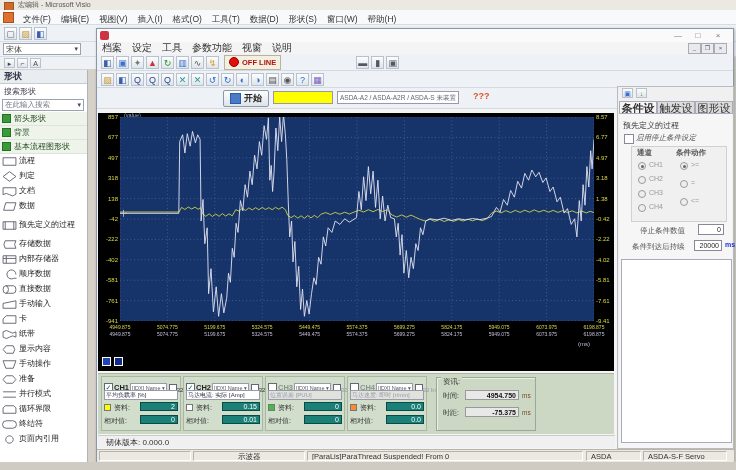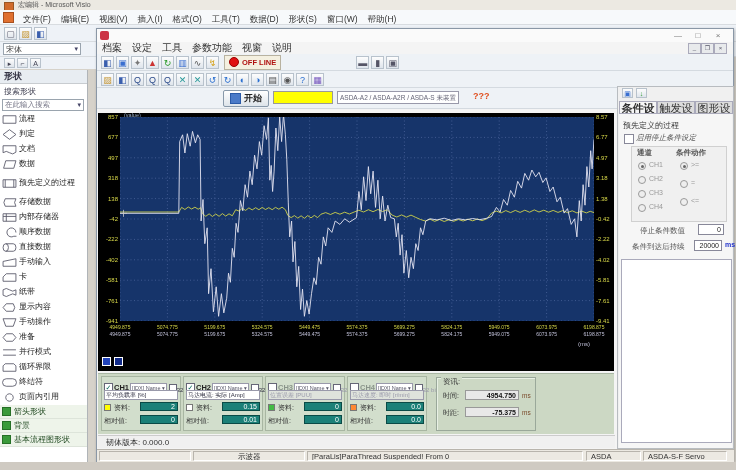--- a/index.html
+++ b/index.html
@@ -127,186 +127,186 @@
       </span>
   </div>
 
   <div class="abs shapes">
     <div class="shapes-hdr">形状</div>
     <div class="shapes-sub">搜索形状</div>
     <div class="combo" style="margin:1px 2px;width:82px;height:12px;">
       <span style="font-size:7.5px;color:#778;">在此输入搜索</span>
       <span class="car">▾</span>
     </div>
-    <div id="shape-list">
-        <div class="shape-item">
-          <div class="ic">
-            <svg width="15" height="11" viewBox="0 0 14 10">
-              <path d="M1,1.5 h12 v7 h-12 z" fill="#fff" stroke="#556" stroke-width="0.8" fill-rule="evenodd"></path>
-            </svg>
-          </div>
-          <div class="lb">流程</div>
-        </div>
-        <div class="shape-item">
-          <div class="ic">
-            <svg width="15" height="11" viewBox="0 0 14 10">
-              <path d="M7,0.5 L13,5 L7,9.5 L1,5 z" fill="#fff" stroke="#556" stroke-width="0.8" fill-rule="evenodd"></path>
-            </svg>
-          </div>
-          <div class="lb">判定</div>
-        </div>
-        <div class="shape-item">
-          <div class="ic">
-            <svg width="15" height="11" viewBox="0 0 14 10">
-              <path d="M1,1.5 h12 v6 q-3,3 -6,0.5 q-3,-2.5 -6,0 z" fill="#fff" stroke="#556" stroke-width="0.8" fill-rule="evenodd"></path>
-            </svg>
-          </div>
-          <div class="lb">文档</div>
-        </div>
-        <div class="shape-item">
-          <div class="ic">
-            <svg width="15" height="11" viewBox="0 0 14 10">
-              <path d="M3.5,1.5 h9.5 l-2,7 H1.5 z" fill="#fff" stroke="#556" stroke-width="0.8" fill-rule="evenodd"></path>
-            </svg>
-          </div>
-          <div class="lb">数据</div>
-        </div>
-        <div class="shape-item tall">
-          <div class="ic">
-            <svg width="15" height="11" viewBox="0 0 14 10">
-              <path d="M1,1.5 h12 v7 h-12 z M3,1.5 v7 M11,1.5 v7" fill="#fff" stroke="#556" stroke-width="0.8" fill-rule="evenodd"></path>
-            </svg>
-          </div>
-          <div class="lb">预先定义的过程</div>
-        </div>
-        <div class="shape-item">
-          <div class="ic">
-            <svg width="15" height="11" viewBox="0 0 14 10">
-              <path d="M13,1.5 h-10 q-2.5,3.5 0,7 h10 q-2.5,-3.5 0,-7" fill="#fff" stroke="#556" stroke-width="0.8" fill-rule="evenodd"></path>
-            </svg>
-          </div>
-          <div class="lb">存储数据</div>
-        </div>
-        <div class="shape-item">
-          <div class="ic">
-            <svg width="15" height="11" viewBox="0 0 14 10">
-              <path d="M1,1.5 h12 v7 h-12 z M4,1.5 v7 M1,4 h12" fill="#fff" stroke="#556" stroke-width="0.8" fill-rule="evenodd"></path>
-            </svg>
-          </div>
-          <div class="lb">内部存储器</div>
-        </div>
-        <div class="shape-item">
-          <div class="ic">
-            <svg width="15" height="11" viewBox="0 0 14 10">
-              <path d="M11,8.5 a4.2,4.2 0 1 1 2,-3.5 M11,8.5 h2.5" fill="#fff" stroke="#556" stroke-width="0.8" fill-rule="evenodd"></path>
-            </svg>
-          </div>
-          <div class="lb">顺序数据</div>
-        </div>
-        <div class="shape-item">
-          <div class="ic">
-            <svg width="15" height="11" viewBox="0 0 14 10">
-              <path d="M3.5,1.5 h7 a2.5,3.5 0 0 1 0,7 h-7 a2.5,3.5 0 0 1 0,-7 a2.5,3.5 0 0 1 0,7" fill="#fff" stroke="#556" stroke-width="0.8" fill-rule="evenodd"></path>
-            </svg>
-          </div>
-          <div class="lb">直接数据</div>
-        </div>
-        <div class="shape-item">
-          <div class="ic">
-            <svg width="15" height="11" viewBox="0 0 14 10">
-              <path d="M1,4 L13,1.5 V8.5 H1 z" fill="#fff" stroke="#556" stroke-width="0.8" fill-rule="evenodd"></path>
-            </svg>
-          </div>
-          <div class="lb">手动输入</div>
-        </div>
-        <div class="shape-item">
-          <div class="ic">
-            <svg width="15" height="11" viewBox="0 0 14 10">
-              <path d="M4,1.5 H13 V8.5 H1 V4.5 z" fill="#fff" stroke="#556" stroke-width="0.8" fill-rule="evenodd"></path>
-            </svg>
-          </div>
-          <div class="lb">卡</div>
-        </div>
-        <div class="shape-item">
-          <div class="ic">
-            <svg width="15" height="11" viewBox="0 0 14 10">
-              <path d="M1,2.5 q3,-2.5 6,0 q3,2.5 6,0 v5 q-3,-2.5 -6,0 q-3,2.5 -6,0 z" fill="#fff" stroke="#556" stroke-width="0.8" fill-rule="evenodd"></path>
-            </svg>
-          </div>
-          <div class="lb">纸带</div>
-        </div>
-        <div class="shape-item">
-          <div class="ic">
-            <svg width="15" height="11" viewBox="0 0 14 10">
-              <path d="M1,5 L4,1.5 h6.5 q2.8,3.5 0,7 H4 z" fill="#fff" stroke="#556" stroke-width="0.8" fill-rule="evenodd"></path>
-            </svg>
-          </div>
-          <div class="lb">显示内容</div>
-        </div>
-        <div class="shape-item">
-          <div class="ic">
-            <svg width="15" height="11" viewBox="0 0 14 10">
-              <path d="M1,1.5 h12 l-2.5,7 h-7 z" fill="#fff" stroke="#556" stroke-width="0.8" fill-rule="evenodd"></path>
-            </svg>
-          </div>
-          <div class="lb">手动操作</div>
-        </div>
-        <div class="shape-item">
-          <div class="ic">
-            <svg width="15" height="11" viewBox="0 0 14 10">
-              <path d="M4,1.5 h6 l3,3.5 -3,3.5 h-6 L1,5 z" fill="#fff" stroke="#556" stroke-width="0.8" fill-rule="evenodd"></path>
-            </svg>
-          </div>
-          <div class="lb">准备</div>
-        </div>
-        <div class="shape-item">
-          <div class="ic">
-            <svg width="15" height="11" viewBox="0 0 14 10">
-              <path d="M1,2.5 h12 M1,7.5 h12" fill="#fff" stroke="#556" stroke-width="0.8" fill-rule="evenodd"></path>
-            </svg>
-          </div>
-          <div class="lb">并行模式</div>
-        </div>
-        <div class="shape-item">
-          <div class="ic">
-            <svg width="15" height="11" viewBox="0 0 14 10">
-              <path d="M3,1.5 h8 l2,2 v5 h-12 v-5 z" fill="#fff" stroke="#556" stroke-width="0.8" fill-rule="evenodd"></path>
-            </svg>
-          </div>
-          <div class="lb">循环界限</div>
-        </div>
-        <div class="shape-item">
-          <div class="ic">
-            <svg width="15" height="11" viewBox="0 0 14 10">
-              <path d="M4,1.5 h6 a3.5,3.5 0 0 1 0,7 h-6 a3.5,3.5 0 0 1 0,-7 z" fill="#fff" stroke="#556" stroke-width="0.8" fill-rule="evenodd"></path>
-            </svg>
-          </div>
-          <div class="lb">终结符</div>
-        </div>
-        <div class="shape-item">
-          <div class="ic">
-            <svg width="15" height="11" viewBox="0 0 14 10">
-              <path d="M7,1.5 a3.5,3.5 0 1 1 -0.01,0 z" fill="#fff" stroke="#556" stroke-width="0.8" fill-rule="evenodd"></path>
-            </svg>
-          </div>
-          <div class="lb">页面内引用</div>
-        </div>
-      </div>
     <div id="stencil-tabs">
         <div class="stencil-tab">
           <div class="sq"></div>
           <span>箭头形状</span>
         </div>
         <div class="stencil-tab">
           <div class="sq"></div>
           <span>背景</span>
         </div>
         <div class="stencil-tab">
           <div class="sq"></div>
           <span>基本流程图形状</span>
+        </div>
+      </div>
+    <div id="shape-list">
+        <div class="shape-item">
+          <div class="ic">
+            <svg width="15" height="11" viewBox="0 0 14 10">
+              <path d="M1,1.5 h12 v7 h-12 z" fill="#fff" stroke="#556" stroke-width="0.8" fill-rule="evenodd"></path>
+            </svg>
+          </div>
+          <div class="lb">流程</div>
+        </div>
+        <div class="shape-item">
+          <div class="ic">
+            <svg width="15" height="11" viewBox="0 0 14 10">
+              <path d="M7,0.5 L13,5 L7,9.5 L1,5 z" fill="#fff" stroke="#556" stroke-width="0.8" fill-rule="evenodd"></path>
+            </svg>
+          </div>
+          <div class="lb">判定</div>
+        </div>
+        <div class="shape-item">
+          <div class="ic">
+            <svg width="15" height="11" viewBox="0 0 14 10">
+              <path d="M1,1.5 h12 v6 q-3,3 -6,0.5 q-3,-2.5 -6,0 z" fill="#fff" stroke="#556" stroke-width="0.8" fill-rule="evenodd"></path>
+            </svg>
+          </div>
+          <div class="lb">文档</div>
+        </div>
+        <div class="shape-item">
+          <div class="ic">
+            <svg width="15" height="11" viewBox="0 0 14 10">
+              <path d="M3.5,1.5 h9.5 l-2,7 H1.5 z" fill="#fff" stroke="#556" stroke-width="0.8" fill-rule="evenodd"></path>
+            </svg>
+          </div>
+          <div class="lb">数据</div>
+        </div>
+        <div class="shape-item tall">
+          <div class="ic">
+            <svg width="15" height="11" viewBox="0 0 14 10">
+              <path d="M1,1.5 h12 v7 h-12 z M3,1.5 v7 M11,1.5 v7" fill="#fff" stroke="#556" stroke-width="0.8" fill-rule="evenodd"></path>
+            </svg>
+          </div>
+          <div class="lb">预先定义的过程</div>
+        </div>
+        <div class="shape-item">
+          <div class="ic">
+            <svg width="15" height="11" viewBox="0 0 14 10">
+              <path d="M13,1.5 h-10 q-2.5,3.5 0,7 h10 q-2.5,-3.5 0,-7" fill="#fff" stroke="#556" stroke-width="0.8" fill-rule="evenodd"></path>
+            </svg>
+          </div>
+          <div class="lb">存储数据</div>
+        </div>
+        <div class="shape-item">
+          <div class="ic">
+            <svg width="15" height="11" viewBox="0 0 14 10">
+              <path d="M1,1.5 h12 v7 h-12 z M4,1.5 v7 M1,4 h12" fill="#fff" stroke="#556" stroke-width="0.8" fill-rule="evenodd"></path>
+            </svg>
+          </div>
+          <div class="lb">内部存储器</div>
+        </div>
+        <div class="shape-item">
+          <div class="ic">
+            <svg width="15" height="11" viewBox="0 0 14 10">
+              <path d="M11,8.5 a4.2,4.2 0 1 1 2,-3.5 M11,8.5 h2.5" fill="#fff" stroke="#556" stroke-width="0.8" fill-rule="evenodd"></path>
+            </svg>
+          </div>
+          <div class="lb">顺序数据</div>
+        </div>
+        <div class="shape-item">
+          <div class="ic">
+            <svg width="15" height="11" viewBox="0 0 14 10">
+              <path d="M3.5,1.5 h7 a2.5,3.5 0 0 1 0,7 h-7 a2.5,3.5 0 0 1 0,-7 a2.5,3.5 0 0 1 0,7" fill="#fff" stroke="#556" stroke-width="0.8" fill-rule="evenodd"></path>
+            </svg>
+          </div>
+          <div class="lb">直接数据</div>
+        </div>
+        <div class="shape-item">
+          <div class="ic">
+            <svg width="15" height="11" viewBox="0 0 14 10">
+              <path d="M1,4 L13,1.5 V8.5 H1 z" fill="#fff" stroke="#556" stroke-width="0.8" fill-rule="evenodd"></path>
+            </svg>
+          </div>
+          <div class="lb">手动输入</div>
+        </div>
+        <div class="shape-item">
+          <div class="ic">
+            <svg width="15" height="11" viewBox="0 0 14 10">
+              <path d="M4,1.5 H13 V8.5 H1 V4.5 z" fill="#fff" stroke="#556" stroke-width="0.8" fill-rule="evenodd"></path>
+            </svg>
+          </div>
+          <div class="lb">卡</div>
+        </div>
+        <div class="shape-item">
+          <div class="ic">
+            <svg width="15" height="11" viewBox="0 0 14 10">
+              <path d="M1,2.5 q3,-2.5 6,0 q3,2.5 6,0 v5 q-3,-2.5 -6,0 q-3,2.5 -6,0 z" fill="#fff" stroke="#556" stroke-width="0.8" fill-rule="evenodd"></path>
+            </svg>
+          </div>
+          <div class="lb">纸带</div>
+        </div>
+        <div class="shape-item">
+          <div class="ic">
+            <svg width="15" height="11" viewBox="0 0 14 10">
+              <path d="M1,5 L4,1.5 h6.5 q2.8,3.5 0,7 H4 z" fill="#fff" stroke="#556" stroke-width="0.8" fill-rule="evenodd"></path>
+            </svg>
+          </div>
+          <div class="lb">显示内容</div>
+        </div>
+        <div class="shape-item">
+          <div class="ic">
+            <svg width="15" height="11" viewBox="0 0 14 10">
+              <path d="M1,1.5 h12 l-2.5,7 h-7 z" fill="#fff" stroke="#556" stroke-width="0.8" fill-rule="evenodd"></path>
+            </svg>
+          </div>
+          <div class="lb">手动操作</div>
+        </div>
+        <div class="shape-item">
+          <div class="ic">
+            <svg width="15" height="11" viewBox="0 0 14 10">
+              <path d="M4,1.5 h6 l3,3.5 -3,3.5 h-6 L1,5 z" fill="#fff" stroke="#556" stroke-width="0.8" fill-rule="evenodd"></path>
+            </svg>
+          </div>
+          <div class="lb">准备</div>
+        </div>
+        <div class="shape-item">
+          <div class="ic">
+            <svg width="15" height="11" viewBox="0 0 14 10">
+              <path d="M1,2.5 h12 M1,7.5 h12" fill="#fff" stroke="#556" stroke-width="0.8" fill-rule="evenodd"></path>
+            </svg>
+          </div>
+          <div class="lb">并行模式</div>
+        </div>
+        <div class="shape-item">
+          <div class="ic">
+            <svg width="15" height="11" viewBox="0 0 14 10">
+              <path d="M3,1.5 h8 l2,2 v5 h-12 v-5 z" fill="#fff" stroke="#556" stroke-width="0.8" fill-rule="evenodd"></path>
+            </svg>
+          </div>
+          <div class="lb">循环界限</div>
+        </div>
+        <div class="shape-item">
+          <div class="ic">
+            <svg width="15" height="11" viewBox="0 0 14 10">
+              <path d="M4,1.5 h6 a3.5,3.5 0 0 1 0,7 h-6 a3.5,3.5 0 0 1 0,-7 z" fill="#fff" stroke="#556" stroke-width="0.8" fill-rule="evenodd"></path>
+            </svg>
+          </div>
+          <div class="lb">终结符</div>
+        </div>
+        <div class="shape-item">
+          <div class="ic">
+            <svg width="15" height="11" viewBox="0 0 14 10">
+              <path d="M7,1.5 a3.5,3.5 0 1 1 -0.01,0 z" fill="#fff" stroke="#556" stroke-width="0.8" fill-rule="evenodd"></path>
+            </svg>
+          </div>
+          <div class="lb">页面内引用</div>
         </div>
       </div>
   </div>
 
   <div class="abs asda">
     <div class="asda-title">
       <span class="asda-ticon"></span>
       <span class="winbtn" style="right:48px;">—</span>
       <span class="winbtn" style="right:28px;">□</span>
       <span class="winbtn" style="right:8px;">×</span>

